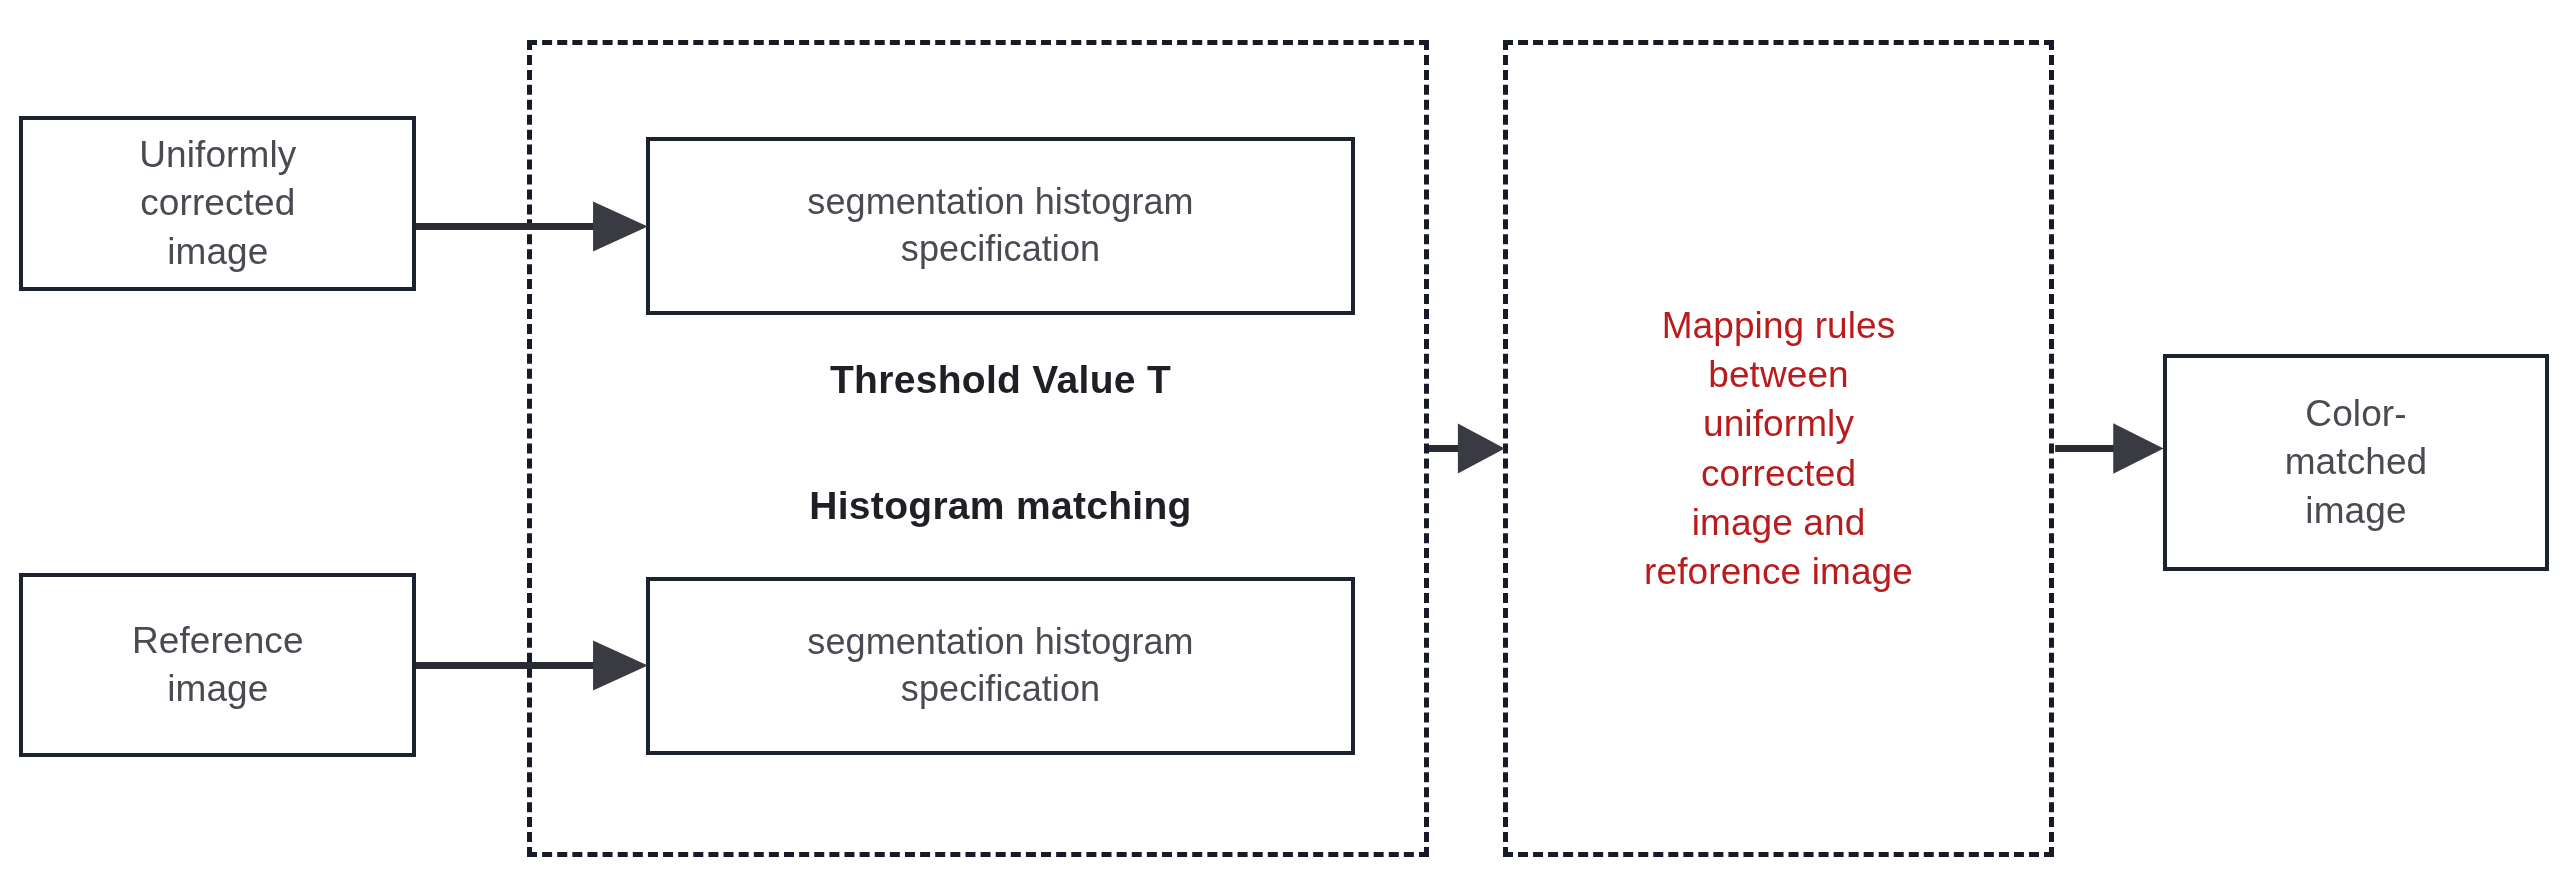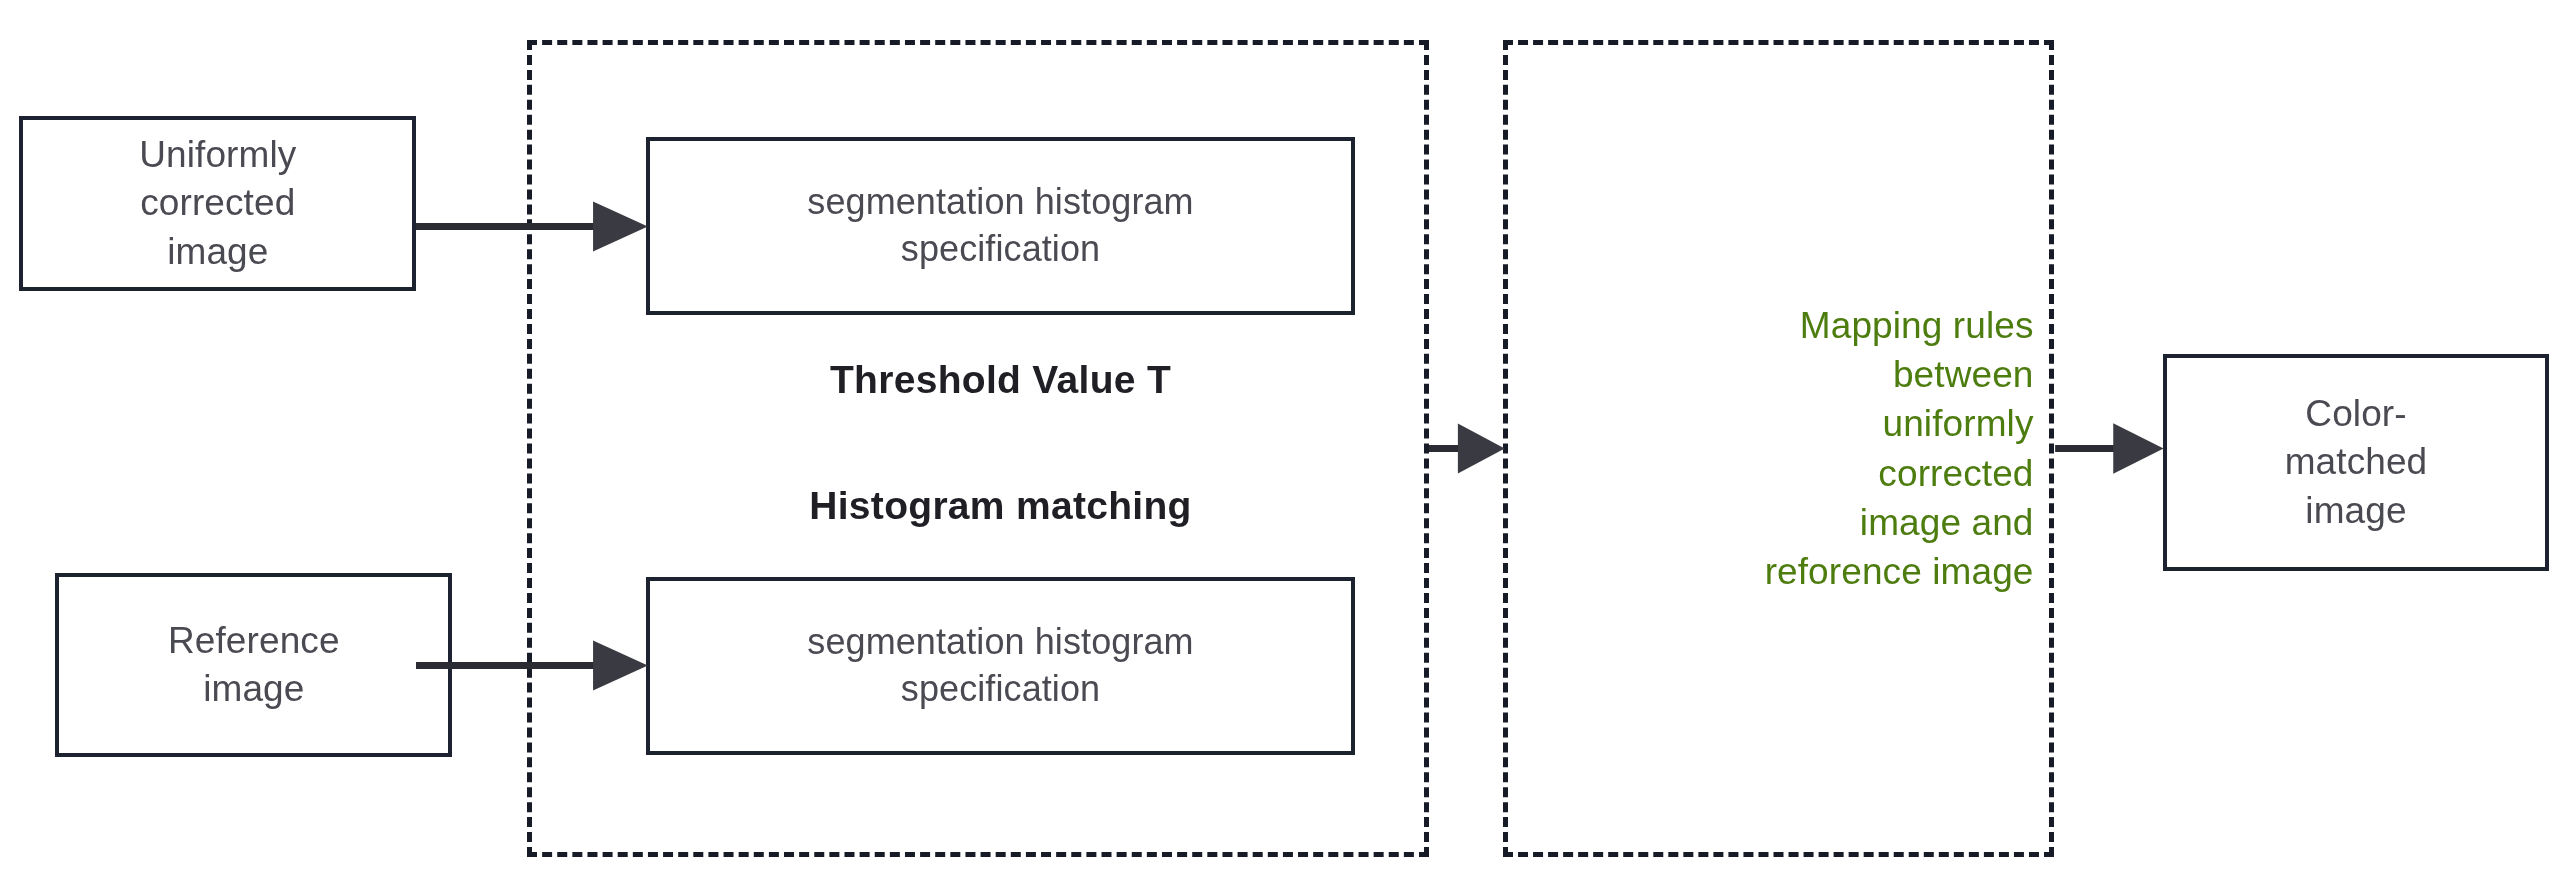--- a/index.html
+++ b/index.html
@@ -48,21 +48,20 @@
   
   #node-uniformly-corrected-image {
     left: 19.3px;  top: 116px;
     width: 397px; height: 175px;
     font-size: 37px;
   }
   #node-reference-image {
     left: 19.3px;  top: 573px;
     width: 397px; height: 184px;
     font-size: 37px;
-    margin-left: 36px;
   }
   #node-seg-hist-spec-top {
     left: 646px; top: 137px;
     width: 709px; height: 178px;
     font-size: 36px;
   }
   #node-seg-hist-spec-bottom {
     left: 646px; top: 577px;
     width: 709px; height: 178px;
     font-size: 36px;
@@ -88,24 +87,24 @@
   #panel-mapping-rules {
     left: 1503px; top: 40px;
     width: 551px;  height: 817px;
     display: flex;
     align-items: center;
     justify-content: center;
   }
 
   
   .panel-text {
-    color: #4d7c0f;
+    color: #b91c1c;
     font-size: 37px;
     line-height: 1.33;
-    text-align: right;
+    text-align: center;
     white-space: pre-line;
     width: 100%;
     padding: 0 15.5px;
     box-sizing: border-box;
     letter-spacing: 0.1px;
   }
 
   
   .caption {
     position: absolute;

